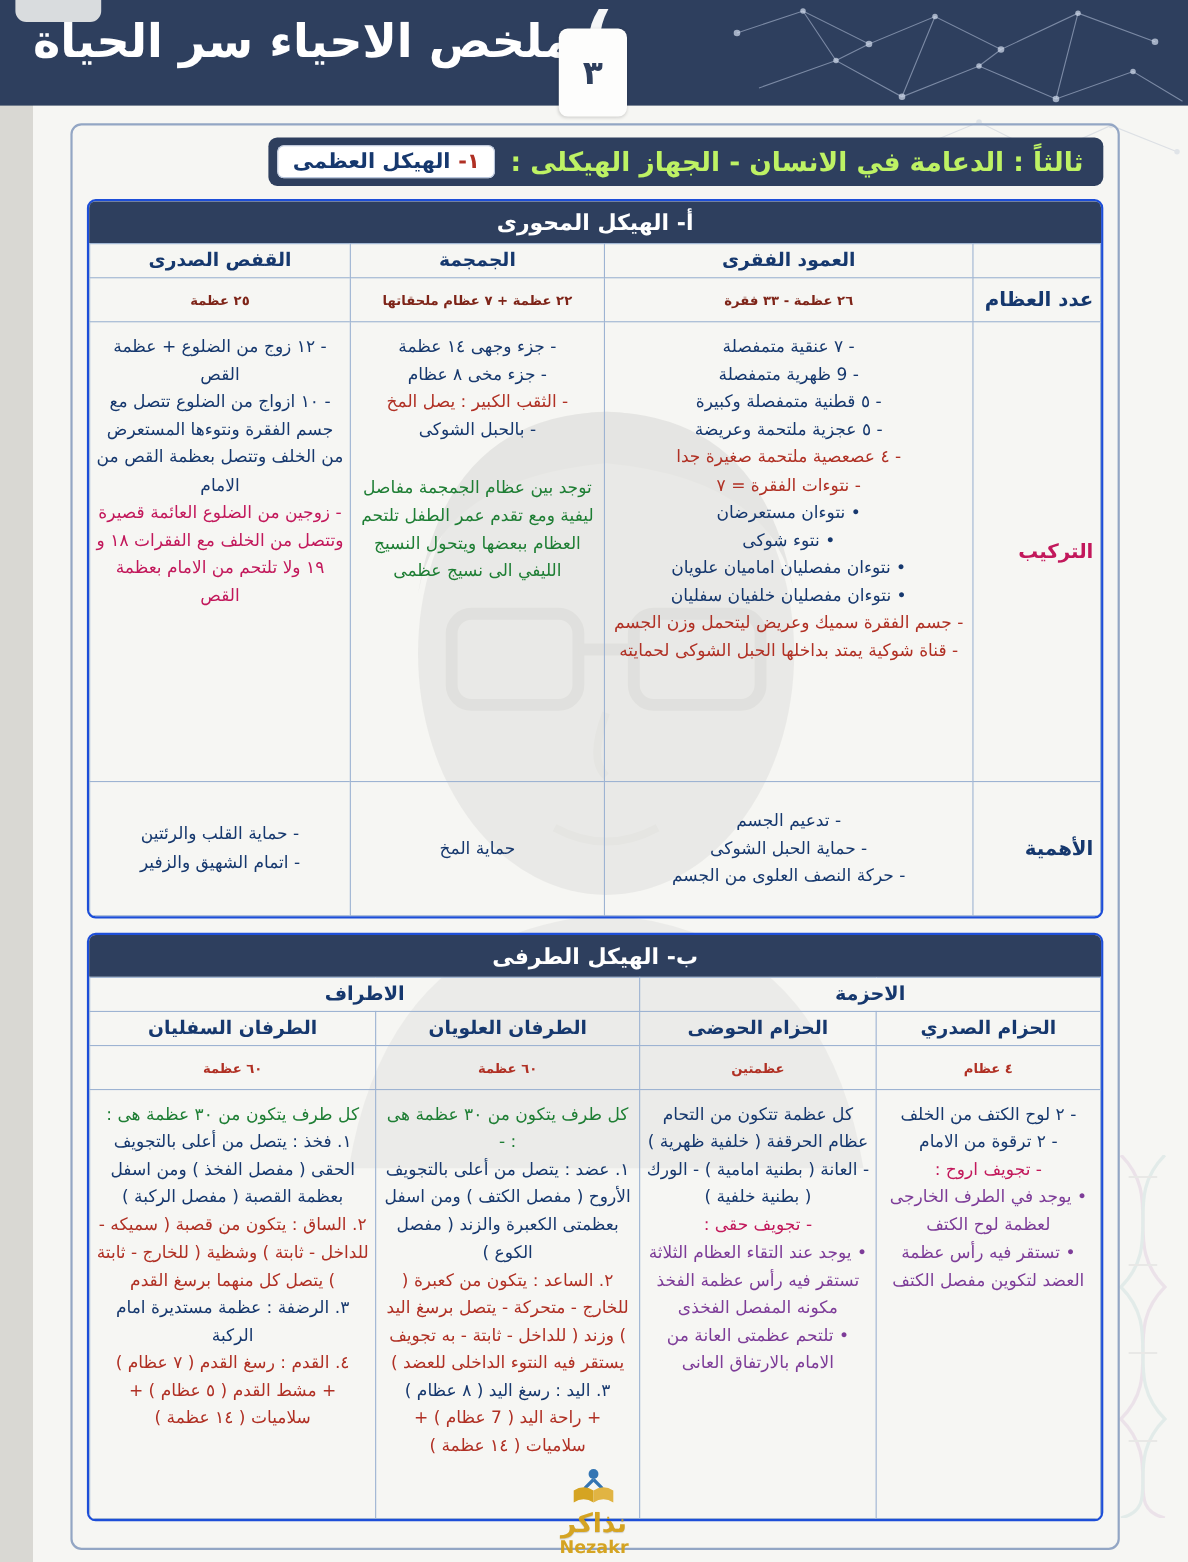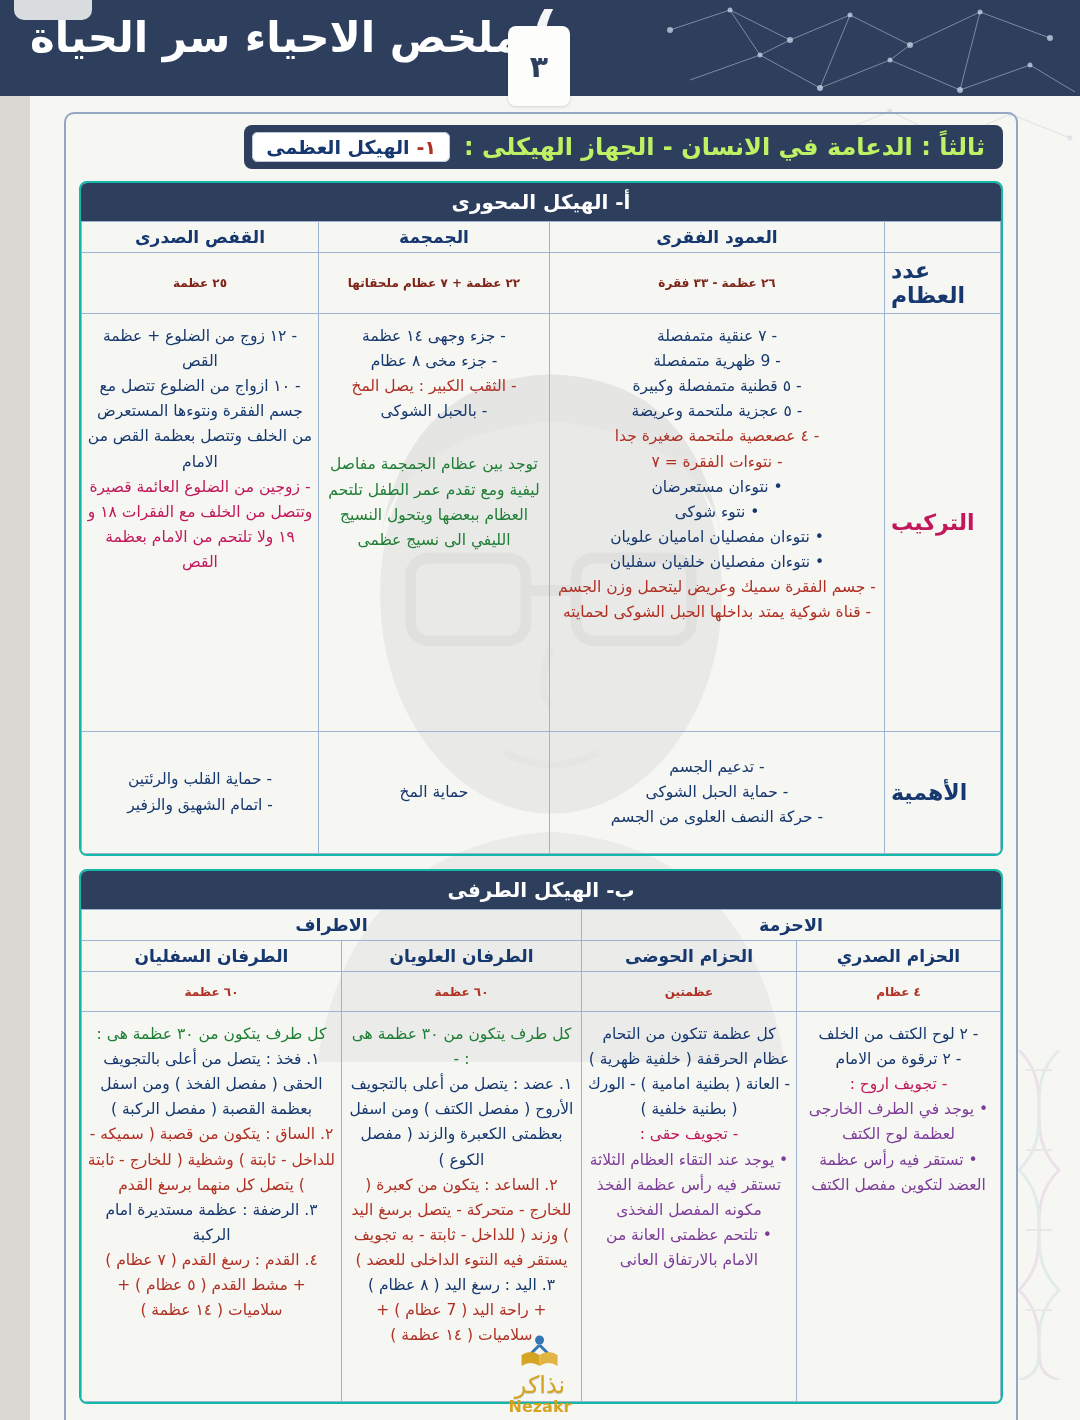--- a/index.html
+++ b/index.html
@@ -44,44 +44,44 @@
     display:flex; align-items:center; gap:14px;
     background:var(--header); border-radius:8px; height:44px;
     padding:0 18px 0 8px; margin-bottom:12px;
   }
   .titlebar-main { color:#bef264; font-size:24px; font-weight:bold; white-space:nowrap; }
   .titlebar-sub { background:#fff; border-radius:6px; padding:4px 14px; font-size:19px; font-weight:bold; display:flex; gap:7px; box-shadow:0 0 0 1px #b9c6dc inset; }
   .sub-num { color:var(--red); }
   .sub-label { color:var(--navy); }
 
   
-  .tbl { position:relative; z-index:1; border:2px solid #14b8a6; border-radius:8px; overflow:hidden; margin-bottom:13px; font-weight:bold; background:transparent; }
+  .tbl { position:relative; z-index:1; border:2px solid #1d4ed8; border-radius:8px; overflow:hidden; margin-bottom:13px; font-weight:bold; background:transparent; }
   .tbl-title { background:var(--header); color:#fff; text-align:center; font-size:20px; font-weight:bold; padding:7px 0; }
   table { width:100%; border-collapse:collapse; table-layout:fixed; background:transparent; }
   td, th { border:1.5px solid var(--border); padding:5px 6px; }
   th { color:var(--navy); font-size:17px; text-align:center; vertical-align:middle; }
   th.grouphead { font-size:17.5px; padding:5px; }
-  td.rowlabel { color:var(--navy); font-size:22px; font-weight:bold; text-align:left; vertical-align:middle; }
+  td.rowlabel { color:var(--navy); font-size:18px; font-weight:bold; text-align:right; vertical-align:middle; }
   td.rowlabel.magenta-label { color:var(--magenta); }
   td.count { text-align:center; font-size:12px; font-weight:bold; height:40px; vertical-align:middle; }
   .tblA td.count { color:var(--darkred); }
   .tblB td.count { color:var(--red); }
   td.listcell { vertical-align:top; text-align:center; padding:10px 5px; }
   td.listcell.mid { vertical-align:middle; }
   .row-structure td { height:418px; }
   .row-importance td { height:122px; }
   .tblB .row-content td { height:390px; }
   .li { font-size:15.5px; line-height:1.62; font-weight:normal; color:var(--navy); }
   .li.gap { margin-top:28px; }
   .c-navy { color:var(--navy); } .c-red { color:var(--red); } .c-green { color:var(--green); }
   .c-purple { color:var(--purple); } .c-magenta { color:var(--magenta); }
 
   
   .logo { position:absolute; bottom:4px; left:50%; transform:translateX(-50%); z-index:6; text-align:center; opacity:.95; line-height:1.1; }
-  .logo-ar { font-size:24px; color:var(--gold); font-weight:normal; text-shadow:0 1px 1px rgba(0,0,0,.18); }
+  .logo-ar { font-size:24px; color:var(--gold); font-weight:bold; text-shadow:0 1px 1px rgba(0,0,0,.18); }
   .logo-en { font-size:16px; color:var(--gold); font-weight:bold; }
 </style>
 </head>
 <body>
 
 <div class="edge-strip"></div>
 
 <header class="banner">
   <div class="corner-tab"></div>
   <svg class="net" width="430" height="96" viewBox="0 0 430 96">

